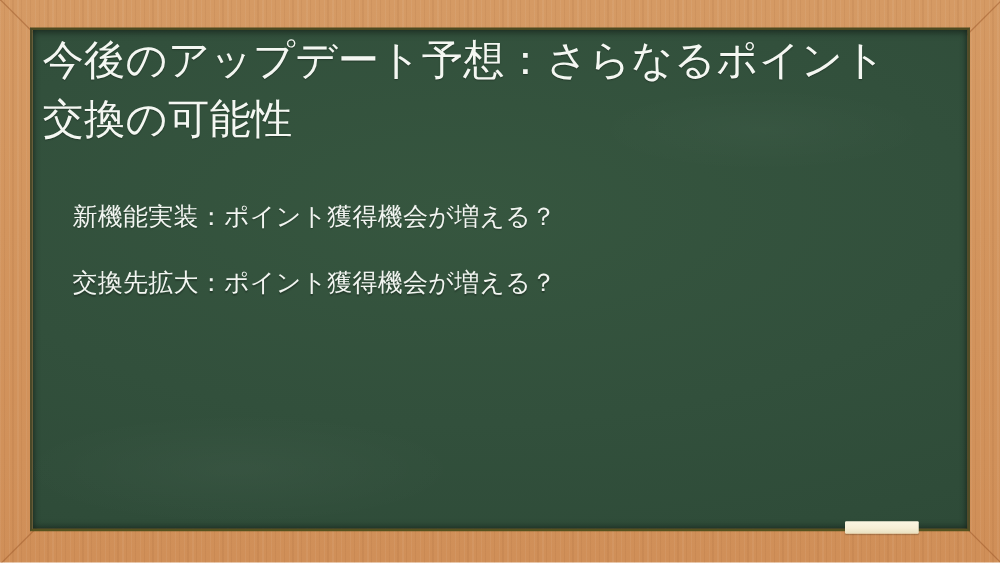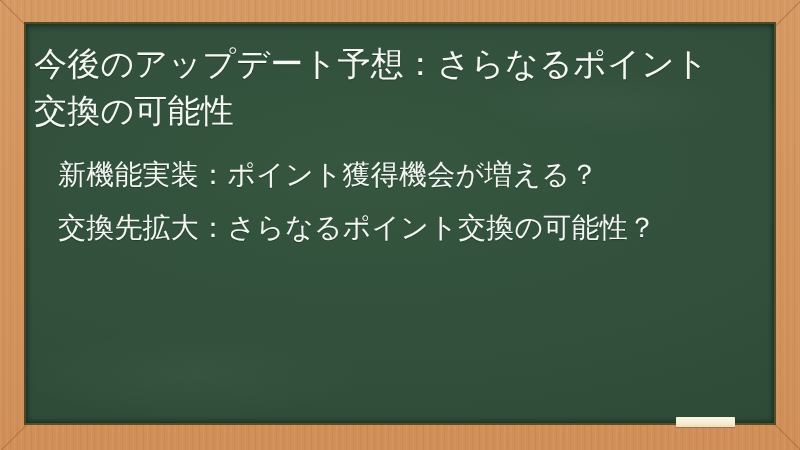--- a/index.html
+++ b/index.html
@@ -98,41 +98,41 @@
     position: relative;
     z-index: 2;
     padding: 0;
     height: 100%;
   }
 
   
   .title {
     position: absolute;
     left: 8px;
-    top: 16px;
+    top: 0;
     width: 700px;
     color: #f4f7f2;
     font-size: 33px;
     line-height: 47px;
     font-weight: 400;
     letter-spacing: 0.2px;
     text-shadow: 0 1px 1px rgba(0,0,0,0.30);
     white-space: normal;
   }
 
   
   .lines {
     position: absolute;
     left: 32px;
     top: 124px;
     width: 690px;
   }
   .line {
     color: #f2f5f1;
-    font-size: 28px;
+    font-size: 20px;
     line-height: 53px;
     font-weight: 400;
     letter-spacing: 0.2px;
     white-space: nowrap;
     text-shadow: 0 1px 1px rgba(0,0,0,0.28);
   }
 
   
   .chalk {
     position: absolute;
@@ -163,21 +163,21 @@
       <i></i>
     </div>
 
   <div class="board">
     <div class="board-inner">
 
       <div class="title">今後のアップデート予想：さらなるポイント交換の可能性</div>
 
       <div class="lines">
         <div class="line">新機能実装：ポイント獲得機会が増える？</div>
-        <div class="line">交換先拡大：さらなるポイント交換の可能性？</div>
+        <div class="line">交換先拡大：ポイント獲得機会が増える？</div>
       </div>
 
     </div>
   </div>
 
   <div class="chalk"></div>
 
 </div>
 
 </body></html>

